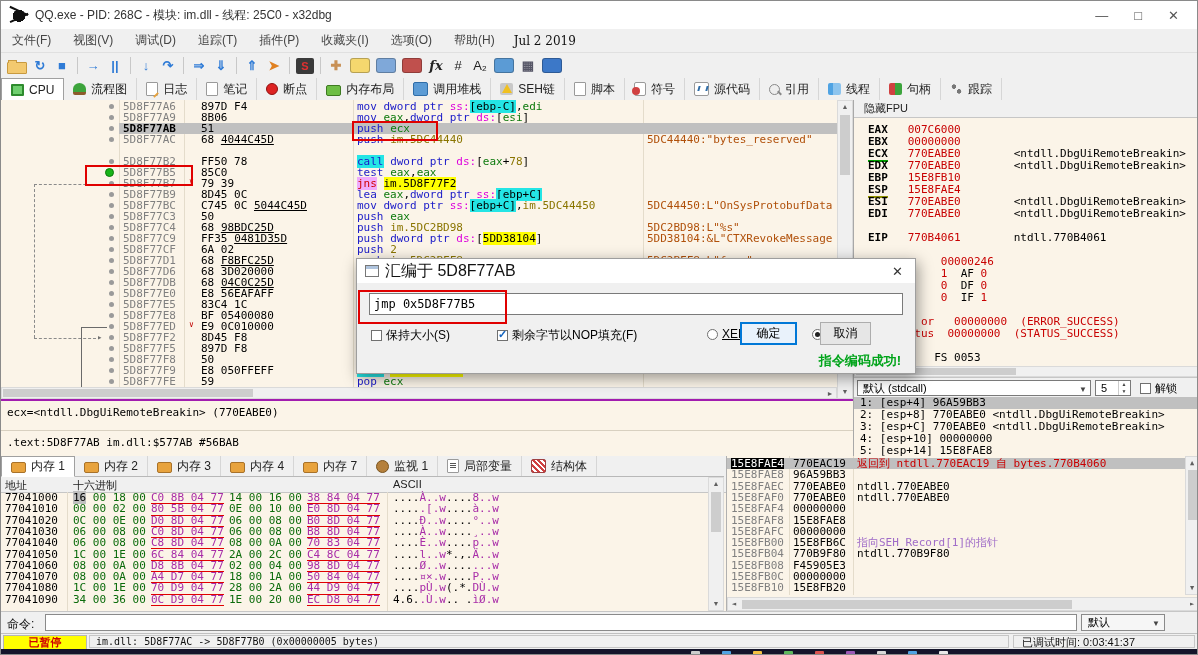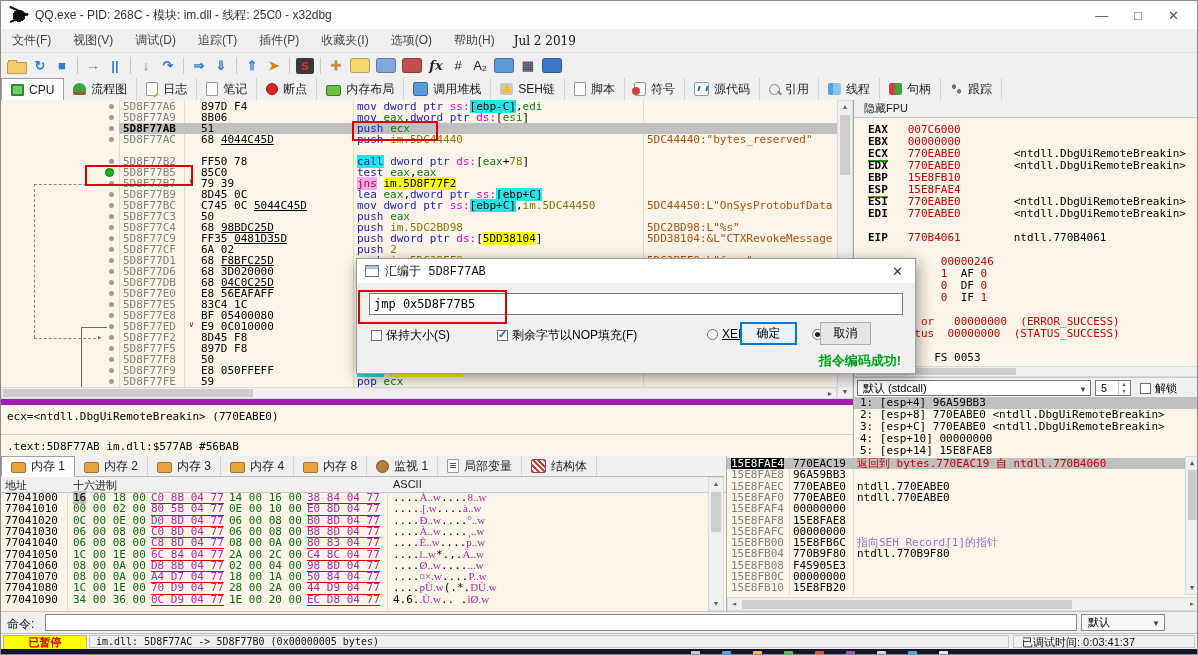--- a/index.html
+++ b/index.html
@@ -89,37 +89,37 @@
   .combo .arrow{position:absolute;right:3px;top:1px;font-size:8px;color:#444;}
   .spin{position:absolute;left:241px;top:2px;width:36px;height:16px;background:#FFF;border:1px solid #7A7A7A;font-size:11px;line-height:15px;padding-left:5px;box-sizing:border-box;}
   .spin .ud{position:absolute;right:1px;top:0;font-size:5px;line-height:7px;color:#444;text-align:center;width:10px;border-left:1px solid #CCC;}
   .cbx{display:inline-block;width:11px;height:11px;background:#FFF;border:1px solid #707070;box-sizing:border-box;vertical-align:-2px;margin-right:4px;position:relative;}
   .cbx.on::after{content:"✓";position:absolute;left:0px;top:-3px;color:#1565C0;font-size:11px;font-weight:bold;}
   .unlock{position:absolute;left:286px;top:3px;font-size:11px;}
   .argrows{position:absolute;left:0;top:297px;width:100%;height:60px;background:#FBF4E8;font-family:"DejaVu Sans Mono",monospace;font-size:11px;}
   .arow{height:12px;line-height:12px;white-space:pre;padding-left:6px;color:#000;}
   .arow.sel{background:#C0C0C0;}
   
-  .infopane{position:absolute;left:0;top:398px;width:852px;height:57px;background:#FBF4E8;border-top:6px solid #a21caf;font-family:"DejaVu Sans Mono",monospace;font-size:11px;box-sizing:border-box;}
+  .infopane{position:absolute;left:0;top:398px;width:852px;height:57px;background:#FBF4E8;border-top:2px solid #a21caf;font-family:"DejaVu Sans Mono",monospace;font-size:11px;box-sizing:border-box;}
   .infoline1{position:absolute;left:6px;top:5px;}
   .infodiv{position:absolute;left:0;top:29px;width:100%;height:1px;background:#D8D0C0;}
   .infoline2{position:absolute;left:6px;top:35px;}
   
   .btabs{position:absolute;left:0;top:455px;width:723px;height:21px;display:flex;background:#F0F0F0;border-bottom:1px solid #B8B8B8;box-sizing:border-box;}
   .dumppane{position:absolute;left:0;top:476px;width:803px;height:134px;background:#FBF4E8;}
   .dhead{position:absolute;left:0;top:0;width:100%;height:15px;background:#F0F0F0;border-bottom:1px solid #C6C6C6;font-size:11px;color:#222;}
   .dhead span{position:absolute;top:1px;}
   .mrows{position:absolute;left:0;top:15px;width:100%;bottom:0;font-family:"DejaVu Sans Mono",monospace;font-size:11px;}
   .mrow{position:absolute;left:0;width:100%;height:11.3px;line-height:11.3px;white-space:pre;}
   .m-addr{position:absolute;left:4px;color:#000;}
   .m-g{position:absolute;color:#0B6B0B;}
   .m-g.ptr{color:#A82CA8;border-bottom:1px solid #E00000;}
   .m-g.g0{left:72px}.m-g.g1{left:150px}.m-g.g2{left:228px}.m-g.g3{left:306px}
   .m-asc{position:absolute;left:392px;color:#000;}
-  .m-asc .pa{color:#A82CA8;font-family:Liberation Serif, serif;}
+  .m-asc .pa{color:#A82CA8;}
   .selbyte{background:#BFBFBF;color:#000;}
   .msep{position:absolute;top:0;bottom:0;width:1px;background:#E4DCCB;}
   
   .stackpane{position:absolute;left:725px;top:455px;width:473px;height:155px;background:#FBF4E8;border-left:1px solid #B0B0B0;box-sizing:border-box;font-family:"DejaVu Sans Mono",monospace;font-size:11px;}
   .srow{position:absolute;left:0;width:100%;height:11.3px;line-height:11.3px;white-space:pre;}
   .srow.sel{background:#C0C0C0;}
   .s-addr{position:absolute;left:4px;color:#808080;}
   .srow.sel .s-addr{background:#000;color:#FFF;}
   .s-val{position:absolute;left:66px;color:#000;}
   .s-com{position:absolute;left:130px;color:#000;}
@@ -133,21 +133,21 @@
   .statusbar{position:absolute;left:0;top:632px;width:100%;height:24px;background:#F0F0F0;border-top:1px solid #C0C0C0;box-sizing:border-box;font-size:11px;}
   .stbadge{position:absolute;left:2px;top:1px;width:82px;height:13px;background:#FFFF00;border:1px solid #B5B5B5;color:#D00000;font-weight:bold;text-align:center;line-height:12px;}
   .stmsg{position:absolute;left:88px;top:1px;width:920px;height:13px;border:1px solid #C6C6C6;line-height:12px;padding-left:6px;font-family:"DejaVu Sans Mono",monospace;font-size:10px;color:#111;box-sizing:border-box;}
   .sttime{position:absolute;left:1012px;top:1px;right:2px;height:13px;border:1px solid #C6C6C6;line-height:12px;padding-left:8px;color:#111;box-sizing:border-box;}
   .taskbar{position:absolute;left:0;top:648px;width:100%;height:7px;background:#14142A;display:flex;align-items:center;gap:22px;padding-left:690px;box-sizing:border-box;}
   .tki{width:9px;height:4px;border-radius:1px;flex:none;}
   
   .dialog{position:absolute;left:355px;top:257px;width:560px;height:116px;background:#F0F0F0;border:1px solid #9E9E9E;box-shadow:2px 4px 14px rgba(0,0,0,.4);z-index:50;box-sizing:border-box;}
   .dlg-title{position:absolute;left:0;top:0;width:100%;height:24px;background:#FFF;display:flex;align-items:center;}
   .dlg-icon{width:12px;height:10px;border:1px solid #777;margin:0 6px 0 8px;background:linear-gradient(#AFC4DE 3px,#FFF 3px);}
-  .dlg-title-text{font-size:12px;color:#111;font-family:Liberation Mono, monospace;}
+  .dlg-title-text{font-size:16px;color:#111;}
   .dlg-close{margin-left:auto;padding-right:12px;color:#333;font-size:13px;}
   .dlg-input{position:absolute;left:12px;top:34px;width:534px;height:22px;border:1px solid #7A7A7A;background:#FFF;font-family:"DejaVu Sans Mono",monospace;font-size:12px;padding:0 4px;box-sizing:border-box;}
   .dlg-cb1{position:absolute;left:14px;top:68px;font-size:12px;}
   .dlg-cb2{position:absolute;left:140px;top:68px;font-size:12px;}
   .rdo{display:inline-block;width:11px;height:11px;border:1px solid #707070;border-radius:50%;background:#FFF;vertical-align:-2px;margin-right:4px;position:relative;box-sizing:border-box;}
   .rdo.on::after{content:"";position:absolute;left:2px;top:2px;width:5px;height:5px;border-radius:50%;background:#222;}
   .dlg-r1{position:absolute;left:350px;top:68px;font-size:12px;text-decoration:none;}
   .dlg-r2{position:absolute;left:455px;top:68px;font-size:12px;}
   .ulet{text-decoration:underline;}
   .dlg-ok{position:absolute;left:383px;top:63px;width:57px;height:23px;background:#E9F2FB;border:2px solid #0078D7;font-size:12px;text-align:center;line-height:19px;box-sizing:border-box;}
@@ -373,21 +373,21 @@
       <div class="tab">
         <span class="ic ic-dump"></span>
         <span>内存 3</span>
       </div>
       <div class="tab">
         <span class="ic ic-dump"></span>
         <span>内存 4</span>
       </div>
       <div class="tab">
         <span class="ic ic-dump"></span>
-        <span>内存 8</span>
+        <span>内存 7</span>
       </div>
       <div class="tab">
         <span class="ic ic-watch"></span>
         <span>监视 1</span>
       </div>
       <div class="tab">
         <span class="ic ic-locals"></span>
         <span>局部变量</span>
       </div>
       <div class="tab">
@@ -402,40 +402,40 @@
       <span style="left:72px">十六进制</span>
       <span style="left:392px">ASCII</span>
     </div>
     <div class="mrows" id="dump-rows">
       <div class="msep" style="left:66px"></div>
       <div class="msep" style="left:386px"></div>
     <div class="mrow" style="top: 0px;"><span class="m-addr">77041000</span><span class="m-g g0"><span class="selbyte">16</span> 00 18 00</span><span class="m-g g1 ptr">C0 8B 04 77</span><span class="m-g g2">14 00 16 00</span><span class="m-g g3 ptr">38 84 04 77</span><span class="m-asc"><span>....</span><span class="pa">À..w</span><span>....</span><span class="pa">8..w</span></span></div>
         <div class="mrow" style="top: 11.3px;"><span class="m-addr">77041010</span><span class="m-g g0">00 00 02 00</span><span class="m-g g1 ptr">80 5B 04 77</span><span class="m-g g2">0E 00 10 00</span><span class="m-g g3 ptr">E0 8D 04 77</span><span class="m-asc"><span>....</span><span class="pa">.[.w</span><span>....</span><span class="pa">à..w</span></span></div>
         <div class="mrow" style="top: 22.6px;"><span class="m-addr">77041020</span><span class="m-g g0">0C 00 0E 00</span><span class="m-g g1 ptr">D0 8D 04 77</span><span class="m-g g2">06 00 08 00</span><span class="m-g g3 ptr">B0 8D 04 77</span><span class="m-asc"><span>....</span><span class="pa">Ð..w</span><span>....</span><span class="pa">°..w</span></span></div>
         <div class="mrow" style="top: 33.9px;"><span class="m-addr">77041030</span><span class="m-g g0">06 00 08 00</span><span class="m-g g1 ptr">C0 8D 04 77</span><span class="m-g g2">06 00 08 00</span><span class="m-g g3 ptr">B8 8D 04 77</span><span class="m-asc"><span>....</span><span class="pa">À..w</span><span>....</span><span class="pa">¸..w</span></span></div>
-        <div class="mrow" style="top: 45.2px;"><span class="m-addr">77041040</span><span class="m-g g0">06 00 08 00</span><span class="m-g g1 ptr">C8 8D 04 77</span><span class="m-g g2">08 00 0A 00</span><span class="m-g g3 ptr">80 83 04 77</span><span class="m-asc"><span>....</span><span class="pa">È..w</span><span>....</span><span class="pa">p..w</span></span></div>
+        <div class="mrow" style="top: 45.2px;"><span class="m-addr">77041040</span><span class="m-g g0">06 00 08 00</span><span class="m-g g1 ptr">C8 8D 04 77</span><span class="m-g g2">08 00 0A 00</span><span class="m-g g3 ptr">70 83 04 77</span><span class="m-asc"><span>....</span><span class="pa">È..w</span><span>....</span><span class="pa">p..w</span></span></div>
         <div class="mrow" style="top: 56.5px;"><span class="m-addr">77041050</span><span class="m-g g0">1C 00 1E 00</span><span class="m-g g1 ptr">6C 84 04 77</span><span class="m-g g2">2A 00 2C 00</span><span class="m-g g3 ptr">C4 8C 04 77</span><span class="m-asc"><span>....</span><span class="pa">l..w</span><span>*.,.</span><span class="pa">Ä..w</span></span></div>
         <div class="mrow" style="top: 67.8px;"><span class="m-addr">77041060</span><span class="m-g g0">08 00 0A 00</span><span class="m-g g1 ptr">D8 8B 04 77</span><span class="m-g g2">02 00 04 00</span><span class="m-g g3 ptr">98 8D 04 77</span><span class="m-asc"><span>....</span><span class="pa">Ø..w</span><span>....</span><span class="pa">...w</span></span></div>
         <div class="mrow" style="top: 79.1px;"><span class="m-addr">77041070</span><span class="m-g g0">08 00 0A 00</span><span class="m-g g1 ptr">A4 D7 04 77</span><span class="m-g g2">18 00 1A 00</span><span class="m-g g3 ptr">50 84 04 77</span><span class="m-asc"><span>....</span><span class="pa">¤×.w</span><span>....</span><span class="pa">P..w</span></span></div>
         <div class="mrow" style="top: 90.4px;"><span class="m-addr">77041080</span><span class="m-g g0">1C 00 1E 00</span><span class="m-g g1 ptr">70 D9 04 77</span><span class="m-g g2">28 00 2A 00</span><span class="m-g g3 ptr">44 D9 04 77</span><span class="m-asc"><span>....</span><span class="pa">pÙ.w</span><span>(.*.</span><span class="pa">DÙ.w</span></span></div>
         <div class="mrow" style="top: 101.7px;"><span class="m-addr">77041090</span><span class="m-g g0">34 00 36 00</span><span class="m-g g1 ptr">0C D9 04 77</span><span class="m-g g2">1E 00 20 00</span><span class="m-g g3 ptr">EC D8 04 77</span><span class="m-asc"><span>4.6.</span><span class="pa">.Ù.w</span><span>.. .</span><span class="pa">ìØ.w</span></span></div>
       </div>
   </div>
 
   <div class="sb" style="left:707px;top:476px;width:16px;height:134px">
     <span class="ar" style="top:0">▲</span>
     <span class="thumb" style="left:2px;top:14px;width:10px;height:40px"></span>
     <span class="ar" style="bottom:0">▼</span>
   </div>
 
   <div class="stackpane">
     <div class="ssep" style="left:62px"></div>
     <div class="ssep" style="left:126px"></div>
     <div id="stack-rows" style="position:absolute;left:0;top:2px;right:14px;bottom:16px;overflow:hidden">
-        <div class="srow sel" style="top: 0px;"><span class="s-addr">15E8FAE4</span><span class="s-val">770EAC19</span><span class="s-com red">返回到 bytes.770EAC19 自 ntdll.770B4060</span></div>
+        <div class="srow sel" style="top: 0px;"><span class="s-addr">15E8FAE4</span><span class="s-val">770EAC19</span><span class="s-com red">返回到 ntdll.770EAC19 自 bytes.770B4060</span></div>
         <div class="srow" style="top: 11.3px;"><span class="s-addr">15E8FAE8</span><span class="s-val">96A59BB3</span></div>
         <div class="srow" style="top: 22.6px;"><span class="s-addr">15E8FAEC</span><span class="s-val">770EABE0</span><span class="s-com">ntdll.770EABE0</span></div>
         <div class="srow" style="top: 33.9px;"><span class="s-addr">15E8FAF0</span><span class="s-val">770EABE0</span><span class="s-com">ntdll.770EABE0</span></div>
         <div class="srow" style="top: 45.2px;"><span class="s-addr">15E8FAF4</span><span class="s-val">00000000</span></div>
         <div class="srow" style="top: 56.5px;"><span class="s-addr">15E8FAF8</span><span class="s-val">15E8FAE8</span></div>
         <div class="srow" style="top: 67.8px;"><span class="s-addr">15E8FAFC</span><span class="s-val">00000000</span></div>
         <div class="srow" style="top: 79.1px;"><span class="s-addr">15E8FB00</span><span class="s-val">15E8FB6C</span><span class="s-com purple">指向SEH_Record[1]的指针</span></div>
         <div class="srow" style="top: 90.4px;"><span class="s-addr">15E8FB04</span><span class="s-val">770B9F80</span><span class="s-com">ntdll.770B9F80</span></div>
         <div class="srow" style="top: 101.7px;"><span class="s-addr">15E8FB08</span><span class="s-val">F45905E3</span></div>
         <div class="srow" style="top: 113px;"><span class="s-addr">15E8FB0C</span><span class="s-val">00000000</span></div>

